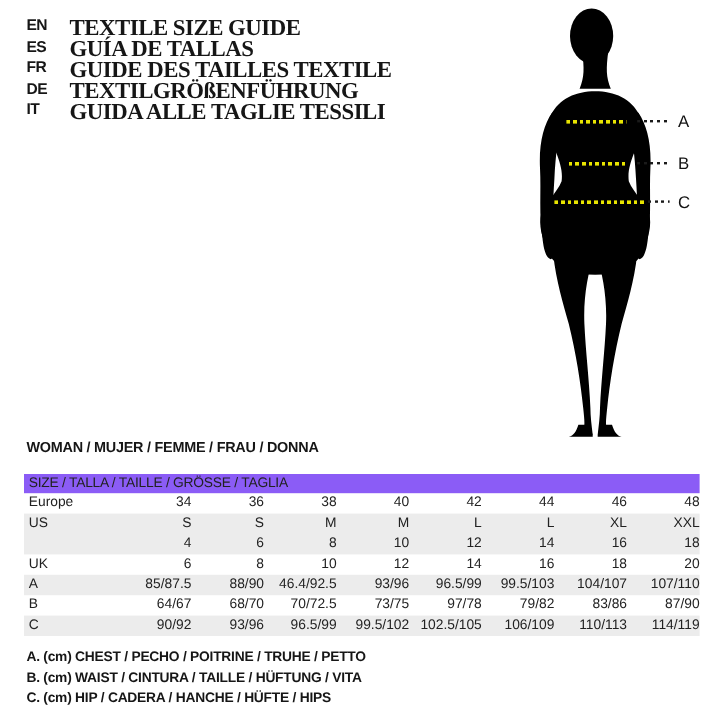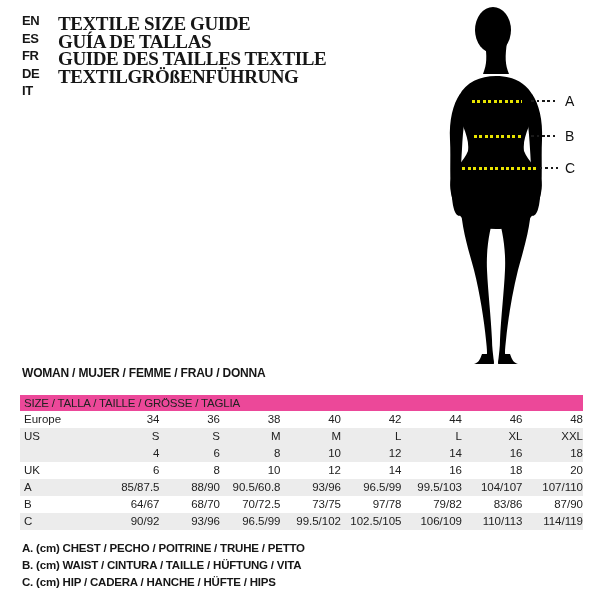--- a/index.html
+++ b/index.html
@@ -25,21 +25,21 @@
   .ml-b{left:565px;top:128px;}
   .yl-c{left:462px;top:167px;width:75px;}
   .bl-c{left:540px;top:167px;width:18px;}
   .ml-c{left:565px;top:160px;}
 
   
   .gender-title{position:absolute;left:22px;top:366px;font-weight:bold;font-size:12px;letter-spacing:-0.2px;}
 
   
   .size-table{position:absolute;left:20px;top:395px;width:563px;font-size:11.5px;color:#222;}
-  .thead{height:16px;line-height:16px;background:#ec4899;padding-left:4px;letter-spacing:-0.2px;}
+  .thead{height:16px;line-height:16px;background:#8b5cf6;padding-left:4px;letter-spacing:-0.2px;}
   .trow{display:flex;height:17px;line-height:17px;}
   .trow.shade{background:#ececec;}
   .tlabel{width:75px;padding-left:4px;text-align:left;}
   .tcell{flex:1;text-align:right;}
 
   
   .legend{position:absolute;left:22px;top:540px;}
   .legend-line{height:17px;line-height:17px;font-weight:bold;font-size:11.5px;letter-spacing:-0.2px;white-space:nowrap;}
 </style>
 </head>
@@ -59,20 +59,21 @@
     <div class="lang-row">
       <span class="lang-code">FR</span>
       <span class="lang-label">GUIDE DES TAILLES TEXTILE</span>
     </div>
     <div class="lang-row">
       <span class="lang-code">DE</span>
       <span class="lang-label">TEXTILGRÖßENFÜHRUNG</span>
     </div>
     <div class="lang-row">
       <span class="lang-code">IT</span>
+      <span class="lang-label">GUIDA ALLE TAGLIE TESSILI</span>
     </div>
   </div>
 
   <svg class="fig-svg" width="130" height="362" viewBox="0 0 130 362" aria-hidden="true">
     <g fill="#000000">
 
       <ellipse cx="61" cy="26" rx="18" ry="23"></ellipse>
 
       <path d="M53,38 C55,53 55,60 51,70 L77,70 C73,60 73,53 75,38 Z"></path>
 
@@ -165,21 +166,21 @@
       <span class="tcell">14</span>
       <span class="tcell">16</span>
       <span class="tcell">18</span>
       <span class="tcell">20</span>
     </div>
 
     <div class="trow shade">
       <span class="tlabel">A</span>
       <span class="tcell">85/87.5</span>
       <span class="tcell">88/90</span>
-      <span class="tcell">90.5/60.8</span>
+      <span class="tcell">46.4/92.5</span>
       <span class="tcell">93/96</span>
       <span class="tcell">96.5/99</span>
       <span class="tcell">99.5/103</span>
       <span class="tcell">104/107</span>
       <span class="tcell">107/110</span>
     </div>
 
     <div class="trow">
       <span class="tlabel">B</span>
       <span class="tcell">64/67</span>

